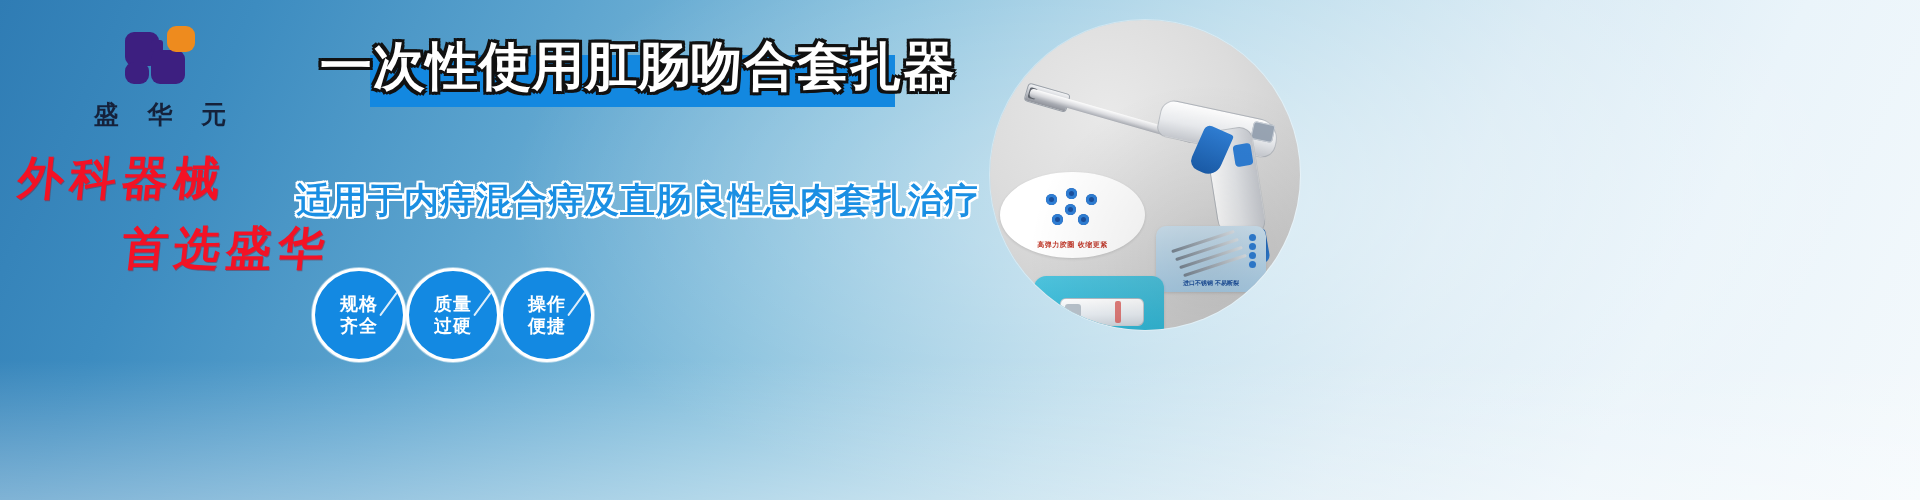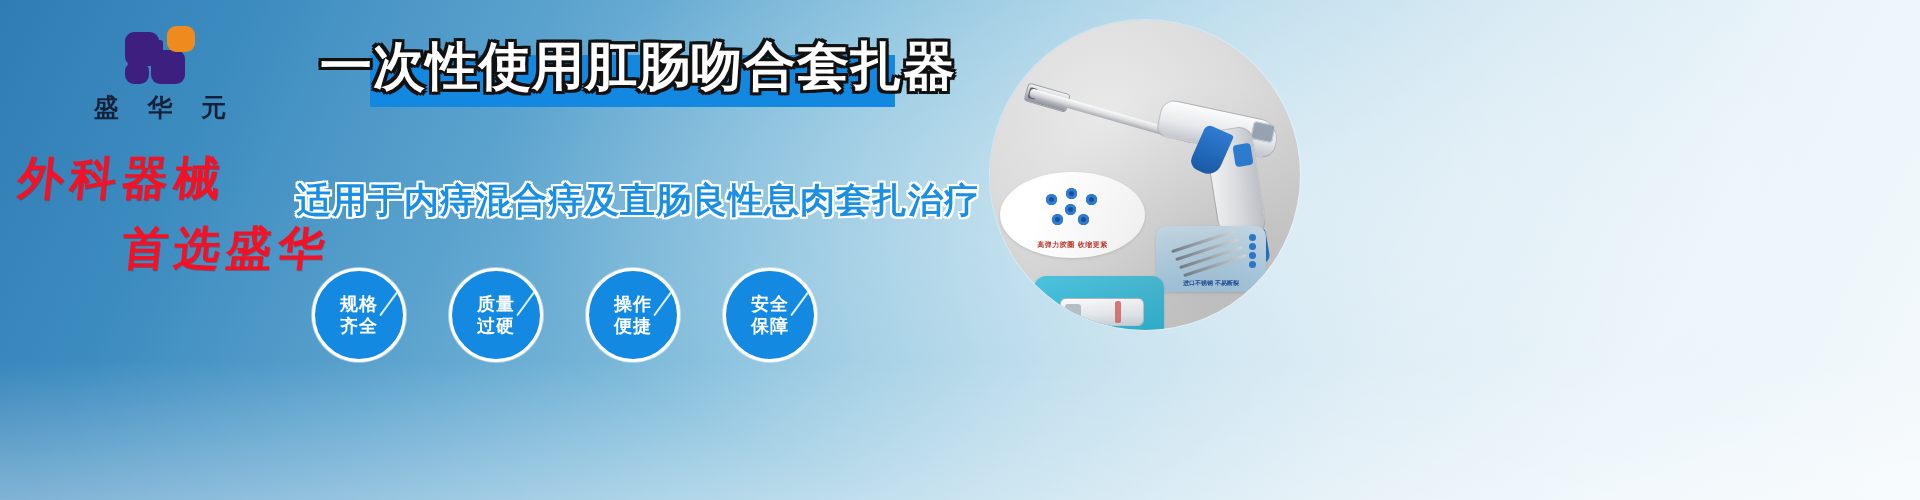--- a/index.html
+++ b/index.html
@@ -34,21 +34,21 @@
   
   .logo-wrap{position:absolute;left:62px;top:26px;width:196px;text-align:center;}
   .logo-mark{position:relative;width:70px;height:58px;margin:0 auto;}
   .lm{position:absolute;border-radius:9px;}
   .lm.p1{left:0;top:6px;width:34px;height:34px;background:#3d1f80;}
   .lm.p2{left:26px;top:24px;width:34px;height:34px;background:#3d1f80;}
   .lm.p3{left:0;top:36px;width:24px;height:22px;background:#3d1f80;}
   .lm.p4{left:42px;top:0px;width:28px;height:26px;background:#ee8b1e;}
   .lm.p5{left:26px;top:14px;width:12px;height:12px;background:#3d1f80;border-radius:3px;}
   .logo-name{
-    margin-top:7px;font-size:25px;font-weight:bold;letter-spacing:10px;
+    margin-top:14px;font-size:25px;font-weight:bold;letter-spacing:10px;
     color:#15213a;text-indent:10px;
     font-family:"DejaVu Sans","Liberation Sans",sans-serif;
   }
 
   
   .calli{position:absolute;left:18px;top:148px;width:360px;color:#f31225;
          font-family:"DejaVu Serif","Liberation Serif",serif;font-weight:bold;
          text-shadow:1px 1px 0 rgba(140,0,10,.35);}
   .calli .l1{font-size:46px;letter-spacing:6px;transform:skewX(-6deg);}
   .calli .l2{font-size:46px;letter-spacing:6px;margin-top:8px;margin-left:104px;transform:skewX(-6deg);}
@@ -75,21 +75,21 @@
     font-size:35px;font-weight:bold;color:#1a8fe3;letter-spacing:1px;
     white-space:nowrap;
     text-shadow:
       2px 2px 0 #fff, 2px -2px 0 #fff, -2px 2px 0 #fff, -2px -2px 0 #fff,
       2px 0 0 #fff, -2px 0 0 #fff, 0 2px 0 #fff, 0 -2px 0 #fff;
     font-family:"DejaVu Sans","Liberation Sans",sans-serif;
     margin-top:19px;
   }
 
   
-  .features{position:absolute;left:312px;top:268px;display:flex;gap:43px;}
+  .features{position:absolute;left:312px;top:268px;display:flex;}
   .circle{
     position:relative;width:88px;height:88px;border-radius:50%;
     background:#1389e2;border:3px solid #ffffff;
     box-shadow:0 0 0 1px rgba(255,255,255,.45);
     display:flex;flex-direction:column;align-items:center;justify-content:center;
     color:#fff;font-size:18px;font-weight:bold;line-height:1.22;letter-spacing:1px;
     overflow:hidden;
     font-family:"DejaVu Sans","Liberation Sans",sans-serif;
   }
   .circle::after{
@@ -244,24 +244,20 @@
       <span>齐全</span>
     </div>
     <div class="circle">
       <span>质量</span>
       <span>过硬</span>
     </div>
     <div class="circle">
       <span>操作</span>
       <span>便捷</span>
     </div>
-    <div class="circle">
-      <span>安全</span>
-      <span>保障</span>
-    </div>
   </div>
 
   <div class="photo">
     <div class="gun-tip"></div>
     <div class="gun-barrel"></div>
     <div class="gun-head"></div>
     <div class="gun-pad"></div>
     <div class="gun-grip"></div>
     <div class="gun-trigger"></div>
     <div class="gun-btn"></div>

